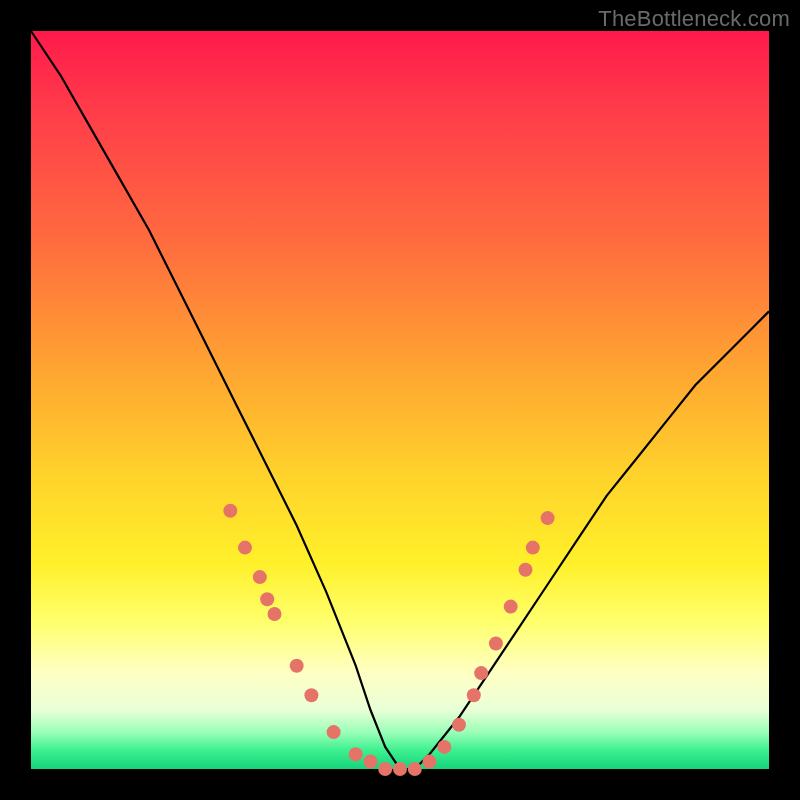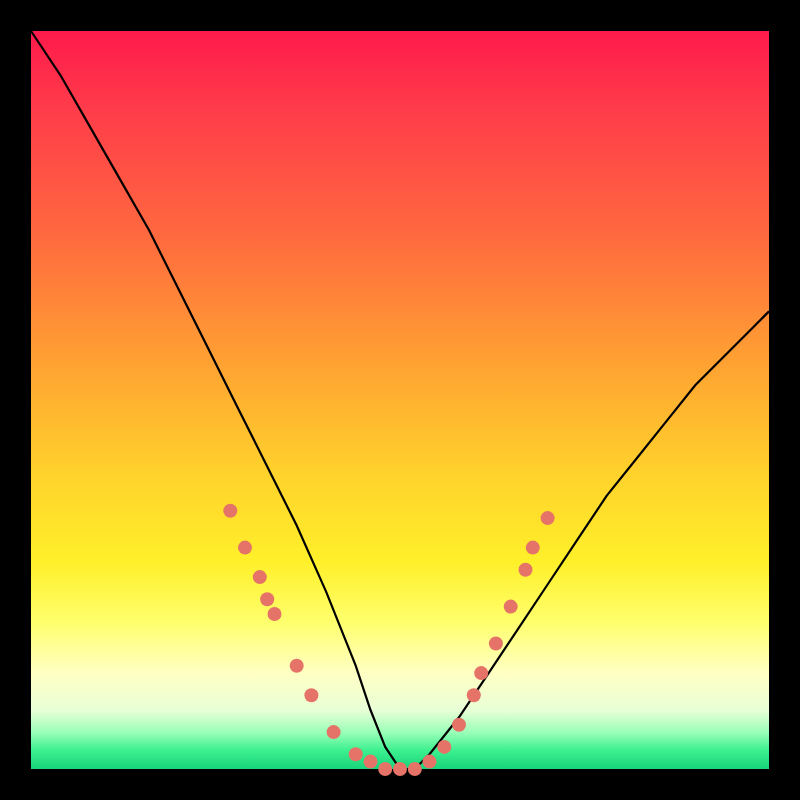--- a/index.html
+++ b/index.html
@@ -67,20 +67,21 @@
   }
   .dot {
     fill: #e57368;
     stroke: none;
   }
 </style>
 </head>
 <body>
 
 <div class="frame">
+  <div class="watermark">TheBottleneck.com</div>
   <div class="plot">
     <svg class="curve" viewBox="0 0 738 738">
       <path id="curve-path" class="curve-path" d="M0.0 0.0 L29.5 44.3 L59.0 95.9 L88.6 147.6 L118.1 199.3 L147.6 258.3 L177.1 317.3 L206.6 376.4 L236.2 435.4 L265.7 494.5 L295.2 560.9 L324.7 634.7 L339.5 679.0 L354.2 715.9 L369.0 738.0 L383.8 738.0 L398.5 723.2 L428.0 686.3 L457.6 642.1 L487.1 597.8 L516.6 553.5 L546.1 509.2 L575.6 464.9 L605.2 428.0 L634.7 391.1 L664.2 354.2 L693.7 324.7 L723.2 295.2 L738.0 280.4 "></path>
       <g id="dots">
           <circle cx="199.3" cy="479.7" r="7" class="dot"></circle>
           <circle cx="214.0" cy="516.6" r="7" class="dot"></circle>
           <circle cx="228.8" cy="546.1" r="7" class="dot"></circle>
           <circle cx="236.2" cy="568.3" r="7" class="dot"></circle>
           <circle cx="243.5" cy="583.0" r="7" class="dot"></circle>
           <circle cx="265.7" cy="634.7" r="7" class="dot"></circle>

